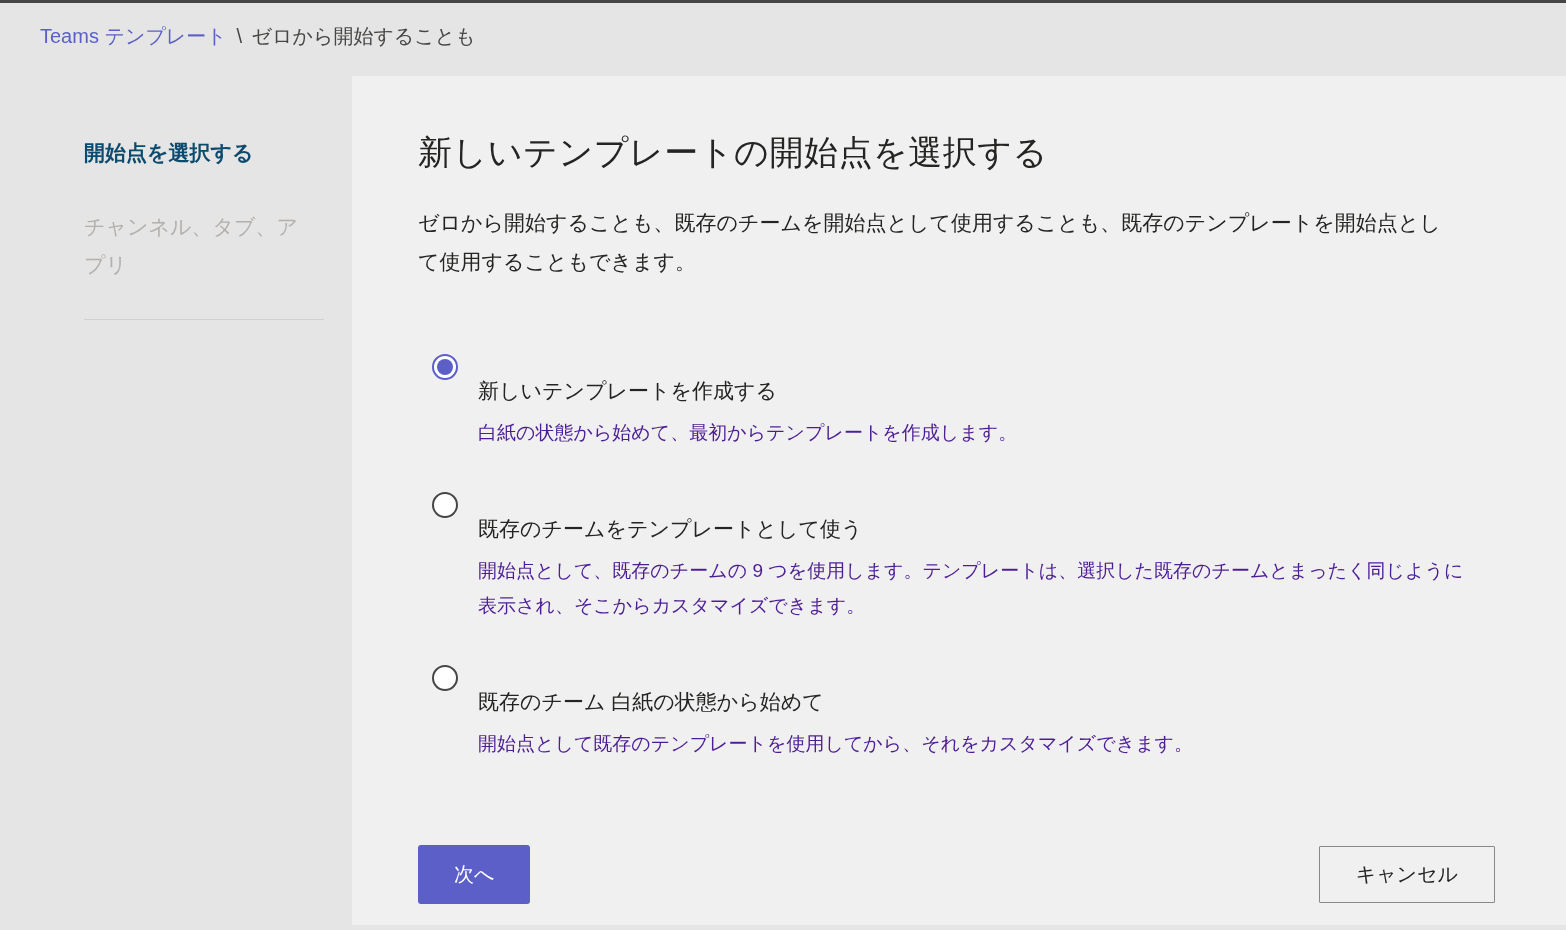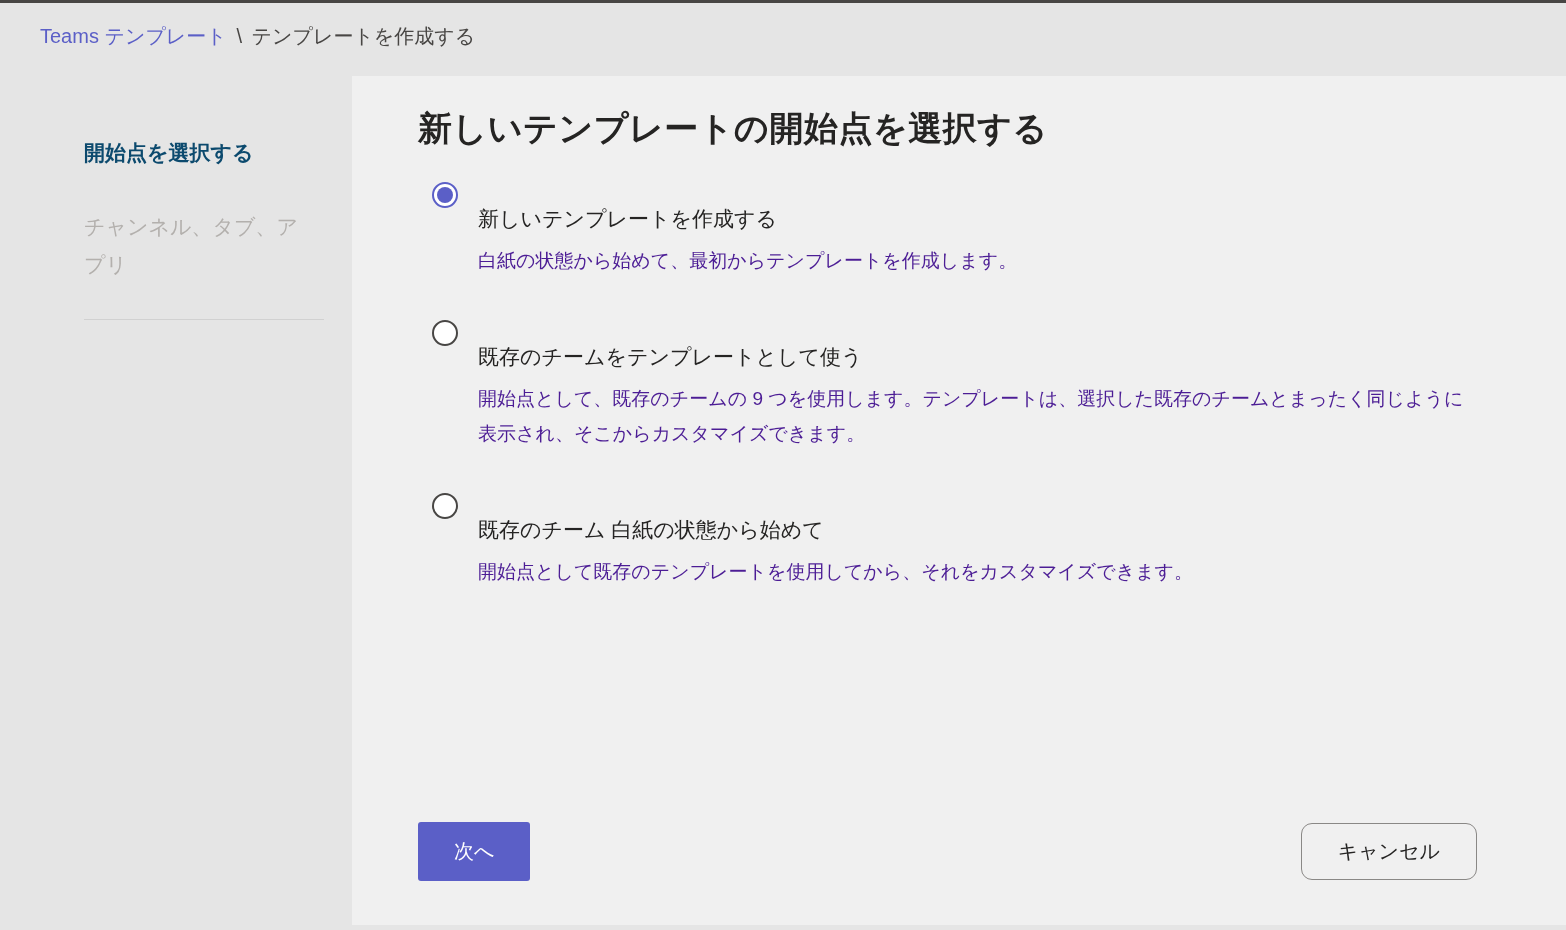--- a/index.html
+++ b/index.html
@@ -64,24 +64,25 @@
     .main {
       flex: 1;
       background: #f0f0f0;
       padding: 30px 66px 0 66px;
       position: relative;
       display: flex;
       flex-direction: column;
     }
     .main-title {
       font-size: 34px;
-      font-weight: 700;
+      font-weight: 400;
       color: #252423;
       margin-bottom: 28px;
       letter-spacing: 0.5px;
+      margin-top: 24px;
     }
     .main-subtitle {
       font-size: 21px;
       color: #252423;
       line-height: 1.85;
       margin-bottom: 70px;
       max-width: 1030px;
     }
     .options {
       padding-left: 14px;
@@ -150,46 +151,47 @@
       border-radius: 3px;
       font-family: inherit;
     }
     .btn-secondary {
       background: transparent;
       color: #252423;
       border: 1.5px solid #8a8886;
       padding: 14px 36px;
       font-size: 20px;
       cursor: pointer;
-      border-radius: 11px;
+      border-radius: 1px;
       font-family: inherit;
-      margin-right: 23px;
+      margin-right: 5px;
     }
   </style>
 </head>
 <body>
 
 <div class="top-border"></div>
 
 <div class="breadcrumb">
   <span class="breadcrumb-link">Teams テンプレート</span>
   <span class="breadcrumb-separator">\</span>
-  <span class="breadcrumb-current">テンプレートを作成する</span>
+  <span class="breadcrumb-current">ゼロから開始することも</span>
 </div>
 
 <div class="body-container">
 
   <nav class="sidebar">
     <div class="sidebar-step active">開始点を選択する</div>
     <div class="sidebar-step">チャンネル、タブ、アプリ</div>
     <hr class="sidebar-divider">
   </nav>
 
   <main class="main">
     <h1 class="main-title">新しいテンプレートの開始点を選択する</h1>
+    <p class="main-subtitle">ゼロから開始することも、既存のチームを開始点として使用することも、既存のテンプレートを開始点として使用することもできます。</p>
 
     <div class="options">
 
       <div class="option-row">
         <span class="radio selected"></span>
         <div class="option-text">
           <div class="option-title">新しいテンプレートを作成する</div>
           <div class="option-desc">白紙の状態から始めて、最初からテンプレートを作成します。</div>
         </div>
       </div>

